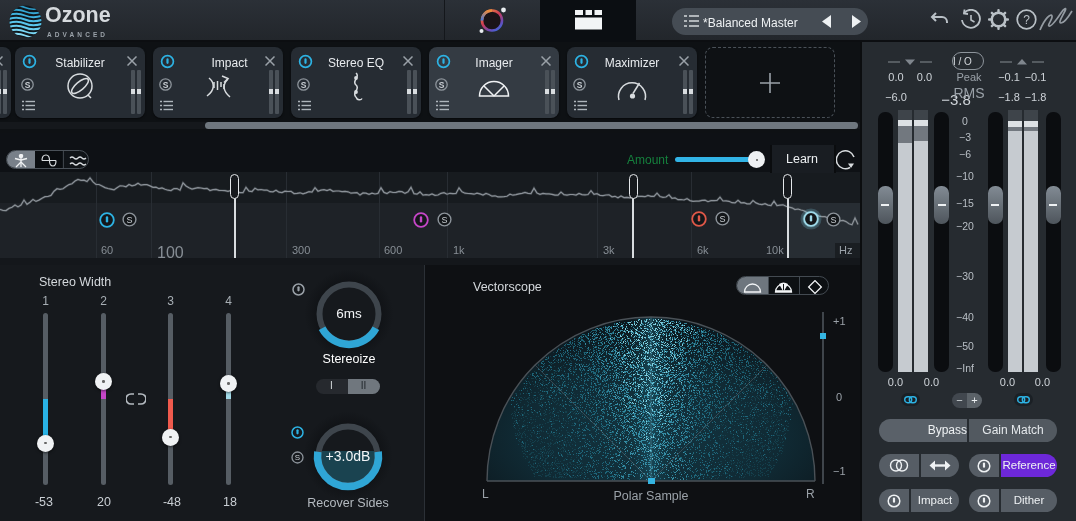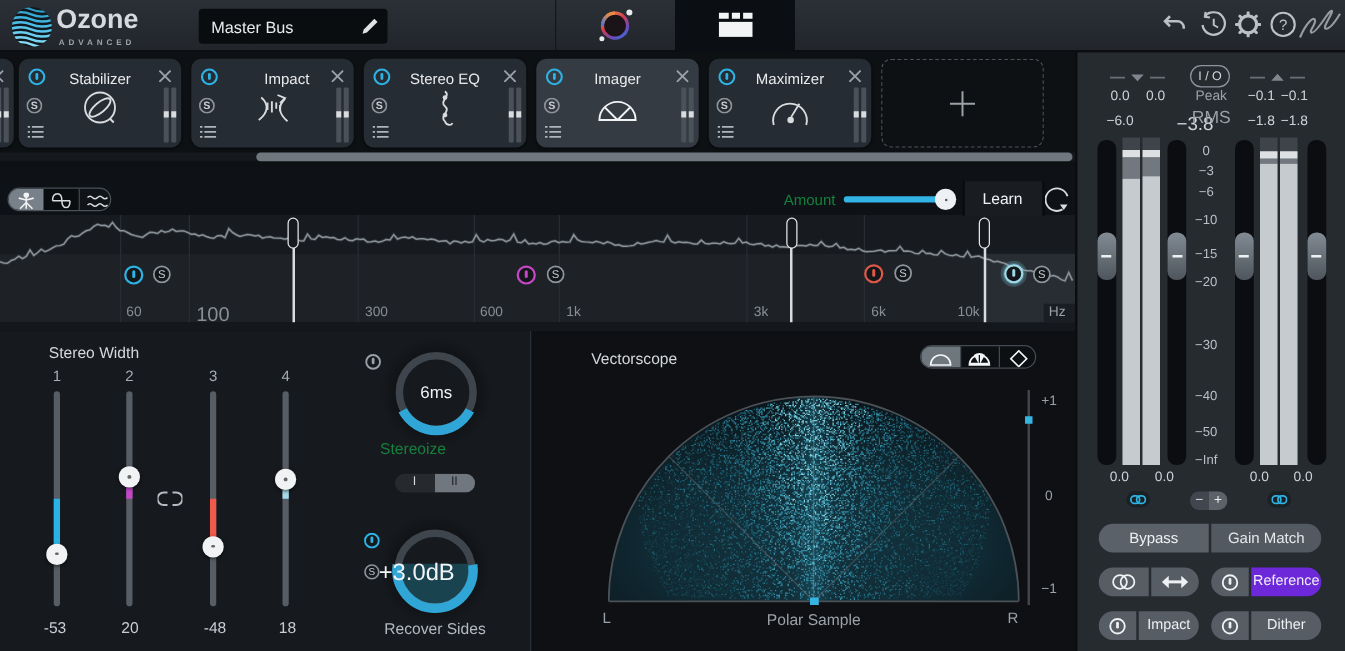--- a/index.html
+++ b/index.html
@@ -20,26 +20,20 @@
 <path d="M-2 10.5 Q8 7 16 10.5 T34 10.5" stroke="#3fb2de" stroke-width="1.9" fill="none"></path>
 <path d="M-2 14.5 Q8 11 16 14.5 T34 14.5" stroke="#4cbce6" stroke-width="2" fill="none"></path>
 <path d="M-2 18.5 Q8 15 16 18.5 T34 18.5" stroke="#59c5ec" stroke-width="2" fill="none"></path>
 <path d="M-2 22.5 Q8 19 16 22.5 T34 22.5" stroke="#68cdf0" stroke-width="2" fill="none"></path>
 <path d="M-2 26.5 Q8 23 16 26.5 T34 26.5" stroke="#78d5f3" stroke-width="1.9" fill="none"></path>
 <path d="M-2 30.5 Q8 27 16 30.5 T34 30.5" stroke="#88dcf6" stroke-width="1.8" fill="none"></path>
 </g>
       </svg>
 <div class="abs" style="left:45px;top:3px;font-size:21.5px;font-weight:bold;color:#d6dade;letter-spacing:0px">Ozone</div>
 <div class="abs" style="left:47px;top:30.5px;font-size:6.5px;font-weight:bold;color:#9ba2a9;letter-spacing:3.1px">ADVANCED</div>
-<div class="abs" style="left:159px;top:7px;width:151px;height:28px;background:#0a0d10;border-radius:3px">
- <div class="abs" style="left:10px;top:7px;font-size:13px;color:#e8ebee">Master Bus</div>
- <svg class="abs" style="right:6px;top:6px" width="16" height="16" viewBox="0 0 16 16">
-          <path d="M2 14 L3 10.5 L11.5 2 L14 4.5 L5.5 13 Z" fill="#dfe3e6"></path>
-        </svg>
-</div>
 <div class="abs" style="left:444px;top:0;width:1px;height:40px;background:#14171b"></div>
 <svg class="abs" style="left:478px;top:5px" width="30" height="30" viewBox="0 0 30 30">
 <defs>
           <linearGradient id="sph1" x1="0.2" y1="0" x2="0.9" y2="1">
             <stop offset="0" stop-color="#e98a40"></stop>
             <stop offset="0.4" stop-color="#cf3a55"></stop>
             <stop offset="0.75" stop-color="#6a4bb8"></stop>
             <stop offset="1" stop-color="#3a6ee0"></stop>
           </linearGradient>
           <linearGradient id="sph2" x1="0" y1="1" x2="0.4" y2="0">
@@ -52,20 +46,39 @@
 <circle cx="25.5" cy="5" r="2.4" fill="#e8ecef"></circle>
         <circle cx="3.5" cy="26" r="2" fill="#e8ecef"></circle>
       </svg>
 <div class="abs" style="left:540px;top:0;width:96px;height:42px;background:#0b0e12"></div>
 <svg class="abs" style="left:575px;top:10px" width="28" height="21" viewBox="0 0 28 21">
 <rect x="0" y="0" width="8" height="5" fill="#f2f4f6"></rect>
         <rect x="10.5" y="0" width="6.5" height="5" fill="#f2f4f6"></rect>
         <rect x="19.5" y="0" width="7.5" height="5" fill="#f2f4f6"></rect>
 <rect x="0" y="7.5" width="27" height="12" fill="#f2f4f6"></rect>
       </svg>
+<div class="abs" style="left:672px;top:8px;width:196px;height:27px;background:#454c54;border-radius:13.5px">
+ <svg class="abs" style="left:12px;top:5px" width="15" height="16" viewBox="0 0 15 16">
+          <g stroke="#dfe3e6" stroke-width="1.4">
+            <line x1="0" y1="3" x2="3" y2="3"></line>
+            <line x1="5" y1="3" x2="15" y2="3"></line>
+            <line x1="0" y1="8" x2="3" y2="8"></line>
+            <line x1="5" y1="8" x2="15" y2="8"></line>
+            <line x1="0" y1="13" x2="3" y2="13"></line>
+            <line x1="5" y1="13" x2="15" y2="13"></line>
+          </g>
+        </svg>
+ <div class="abs" style="left:31px;top:7.5px;font-size:12px;color:#eef1f3">*Balanced Master</div>
+ <svg class="abs" style="left:148px;top:7px" width="13" height="13" viewBox="0 0 13 13">
+          <path d="M11 0 L2 6.5 L11 13 Z" fill="#eef1f3"></path>
+        </svg>
+ <svg class="abs" style="left:178px;top:7px" width="13" height="13" viewBox="0 0 13 13">
+          <path d="M2 0 L11 6.5 L2 13 Z" fill="#eef1f3"></path>
+        </svg>
+</div>
 <svg class="abs" style="left:930px;top:10px" width="20" height="20" viewBox="0 0 20 20">
         <path d="M6 3 L2 7 L6 11" fill="none" stroke="#b9c0c6" stroke-width="2"></path>
         <path d="M2 7 H12 A5 5 0 0 1 17 12 V13" fill="none" stroke="#b9c0c6" stroke-width="2"></path>
       </svg>
 <svg class="abs" style="left:960px;top:9px" width="22" height="22" viewBox="0 0 22 22">
         <path d="M4 4 A9 9 0 1 1 2 11" fill="none" stroke="#b9c0c6" stroke-width="1.8"></path>
         <path d="M4.5 0.5 L4 4.5 L8 5" fill="none" stroke="#b9c0c6" stroke-width="1.8"></path>
         <path d="M11 6 V11 L14.5 13" fill="none" stroke="#b9c0c6" stroke-width="1.6"></path>
       </svg>
 <svg class="abs" style="left:988px;top:9px" width="21" height="21" viewBox="0 0 21 21">
@@ -429,38 +442,38 @@
         <path d="M12 2 H15 A5 5 0 0 1 15 12 H12"></path>
       </g>
     </svg>
     <div class="abs" style="left:304px;top:269px;width:90px;height:90px;background:radial-gradient(circle,#0b0d10 30%,rgba(11,13,16,0) 70%)"></div>
     <svg class="abs" style="left:304px;top:269px" width="90" height="90" viewBox="0 0 90 90">
       <circle cx="45" cy="45" r="29.5" fill="#16191d"></circle>
       <circle cx="45" cy="45" r="29.5" fill="none" stroke="#3e454c" stroke-width="6"></circle>
       <path d="M18.1 59.3 A30.5 30.5 0 0 0 71.9 59.3" fill="none" stroke="#2fa6d6" stroke-width="7.5" stroke-linecap="butt"></path>
     </svg>
     <div class="abs" style="left:304px;top:306px;width:90px;text-align:center;font-size:13.5px;color:#f2f4f6">6ms</div>
-    <div class="abs" style="left:304px;top:352px;width:90px;text-align:left;font-size:12.5px;color:#15803d">Stereoize</div>
+    <div class="abs" style="left:304px;top:352px;width:90px;text-align:center;font-size:12.5px;color:#ffffff">Stereoize</div>
     <svg class="abs" style="left:291.5px;top:282.5px" width="13" height="13" viewBox="0 0 13 13">
       <circle cx="6.5" cy="6.5" r="5.5" fill="none" stroke="#9aa1a8" stroke-width="1.5"></circle>
       <rect x="5.4" y="3.2" width="2.2" height="5.2" rx="1.1" fill="#9aa1a8"></rect>
     </svg>
     <div class="abs" style="left:315.5px;top:378.5px;width:64px;height:15px;border-radius:7.5px;overflow:hidden;background:#26292e">
 <div class="abs" style="left:32px;top:0;width:32px;height:15px;background:#70777e"></div>
 <div class="abs" style="left:0;top:1px;width:32px;text-align:center;font-size:10px;color:#d8dcdf">I</div>
 <div class="abs" style="left:32px;top:1px;width:32px;text-align:center;font-size:10px;color:#1e2227">II</div>
     </div>
     <div class="abs" style="left:303px;top:411px;width:90px;height:90px;background:radial-gradient(circle,#0b0d10 30%,rgba(11,13,16,0) 70%)"></div>
     <svg class="abs" style="left:303px;top:411px" width="90" height="90" viewBox="0 0 90 90">
       <circle cx="45" cy="45" r="29.5" fill="#16191d"></circle>
       <path d="M15.9 40 A29.5 29.5 0 1 0 74.1 40 Z" fill="#1a4350"></path>
       <circle cx="45" cy="45" r="29.5" fill="none" stroke="#3e454c" stroke-width="6"></circle>
       <path d="M14.8 40.8 A30.5 30.5 0 1 0 75.2 40.8" fill="none" stroke="#2fa6d6" stroke-width="7.5" stroke-linecap="butt"></path>
     </svg>
-    <div class="abs" style="left:303px;top:448px;width:90px;font-size:19px;color:#f2f4f6">+3.0dB</div>
+    <div class="abs" style="left:303px;top:448px;width:90px;text-align:center;font-size:14px;color:#f2f4f6">+3.0dB</div>
     <div class="abs" style="left:303px;top:496px;width:90px;text-align:center;font-size:12.5px;color:#b4bac0">Recover Sides</div>
     <svg class="abs" style="left:290.5px;top:426px" width="13" height="13" viewBox="0 0 13 13">
       <circle cx="6.5" cy="6.5" r="5.5" fill="none" stroke="#2db3e4" stroke-width="1.5"></circle>
       <rect x="5.4" y="3.2" width="2.2" height="5.2" rx="1.1" fill="#2db3e4"></rect>
     </svg>
     <svg class="abs" style="left:290.5px;top:450.5px" width="13" height="13" viewBox="0 0 13 13">
       <circle cx="6.5" cy="6.5" r="5.5" fill="none" stroke="#8d949b" stroke-width="1.3"></circle>
       <text x="6.5" y="9.4" text-anchor="middle" font-size="8" fill="#c9ced3" font-family="Liberation Sans">S</text>
     </svg>
     <div class="abs" style="left:473px;top:280px;font-size:12.5px;color:#d4d8dc">Vectorscope</div>
@@ -516,21 +529,21 @@
         <path d="M9.5 12 L9.5 4" stroke="#0d1013" stroke-width="1"></path>
         <rect x="2" y="10.2" width="15" height="1.8" fill="#f2f4f6"></rect>
       </svg>
 <div class="abs" style="left:62px;top:0;width:1px;height:100%;background:#434a51"></div>
 <svg class="abs" style="left:69px;top:2.5px" width="18" height="14" viewBox="0 0 18 14">
         <rect x="4.5" y="2.5" width="9" height="9" fill="none" stroke="#f2f4f6" stroke-width="1.3" transform="rotate(45 9 7)"></rect>
       </svg>
 </div>
     <div class="abs" style="left:860px;top:42px;width:2px;height:479px;background:#0b0d0f"></div>
     <div class="abs" style="left:862px;top:42px;width:214px;height:479px;background:#262b30"></div>
-    <div class="abs" style="left:952px;top:52px;width:32px;height:18px;border:1px solid #8d949b;border-radius:9px;text-align:center;font-size:10px;color:#d4d8dc;line-height:17px">I / O</div>
+    <div class="abs" style="left:952px;top:52px;width:32px;height:18px;border:1px solid #8d949b;border-radius:9px;text-align:left;font-size:10px;color:#d4d8dc;line-height:17px">I / O</div>
     <svg class="abs" style="left:888px;top:58px" width="44" height="8" viewBox="0 0 44 8">
       <line x1="0" y1="4" x2="12" y2="4" stroke="#6a7076" stroke-width="1.4"></line>
       <path d="M17 1.5 L27 1.5 L22 7 Z" fill="#7f868d"></path>
       <line x1="32" y1="4" x2="44" y2="4" stroke="#6a7076" stroke-width="1.4"></line>
     </svg>
     <svg class="abs" style="left:1000px;top:58px" width="44" height="8" viewBox="0 0 44 8">
       <line x1="0" y1="4" x2="12" y2="4" stroke="#6a7076" stroke-width="1.4"></line>
       <path d="M17 6.5 L27 6.5 L22 1 Z" fill="#7f868d"></path>
       <line x1="32" y1="4" x2="44" y2="4" stroke="#6a7076" stroke-width="1.4"></line>
     </svg>
@@ -597,21 +610,21 @@
     <svg class="abs" style="left:1017px;top:396px" width="13" height="8" viewBox="0 0 13 8">
       <g stroke="#2db3e4" stroke-width="1.4" fill="none">
         <rect x="0.7" y="0.7" width="7" height="6" rx="3"></rect>
         <rect x="5.3" y="0.7" width="7" height="6" rx="3"></rect>
       </g>
     </svg>
     <div class="abs" style="left:952px;top:393px;width:30px;height:15px;border-radius:7.5px;overflow:hidden">
 <div class="abs" style="left:0;top:0;width:15px;height:100%;background:#41474e;text-align:center;font-size:11px;color:#d8dcdf;line-height:14px">−</div>
 <div class="abs" style="left:15px;top:0;width:15px;height:100%;background:#5b6268;text-align:center;font-size:11px;color:#eef1f3;line-height:14px">+</div>
     </div>
-    <div class="abs" style="left:879px;top:419px;width:88px;height:23px;background:#5a6169;border-radius:11.5px 0 0 11.5px;text-align:center;line-height:23px;font-size:12px;color:#eef1f3">Bypass</div>
+    <div class="abs" style="left:879px;top:419px;width:88px;height:23px;background:#5a6169;border-radius:11.5px 0 0 11.5px;text-align:right;line-height:23px;font-size:12px;color:#eef1f3">Bypass</div>
     <div class="abs" style="left:969px;top:419px;width:88px;height:23px;background:#525960;border-radius:0 11.5px 11.5px 0;text-align:center;line-height:23px;font-size:12px;color:#e4e8eb">Gain Match</div>
     <div class="abs" style="left:879px;top:454px;width:40px;height:23px;background:#565d65;border-radius:11.5px 0 0 11.5px"></div>
     <svg class="abs" style="left:888px;top:459px" width="22" height="13" viewBox="0 0 22 13">
       <circle cx="8" cy="6.5" r="5.5" fill="none" stroke="#eef1f3" stroke-width="1.4"></circle>
       <circle cx="14" cy="6.5" r="5.5" fill="none" stroke="#eef1f3" stroke-width="1.4"></circle>
     </svg>
     <div class="abs" style="left:921px;top:454px;width:38px;height:23px;background:#565d65;border-radius:0 11.5px 11.5px 0"></div>
     <svg class="abs" style="left:929px;top:460px" width="22" height="11" viewBox="0 0 22 11">
       <path d="M6 0.5 L0.5 5.5 L6 10.5 Z" fill="#eef1f3"></path>
       <path d="M16 0.5 L21.5 5.5 L16 10.5 Z" fill="#eef1f3"></path>

